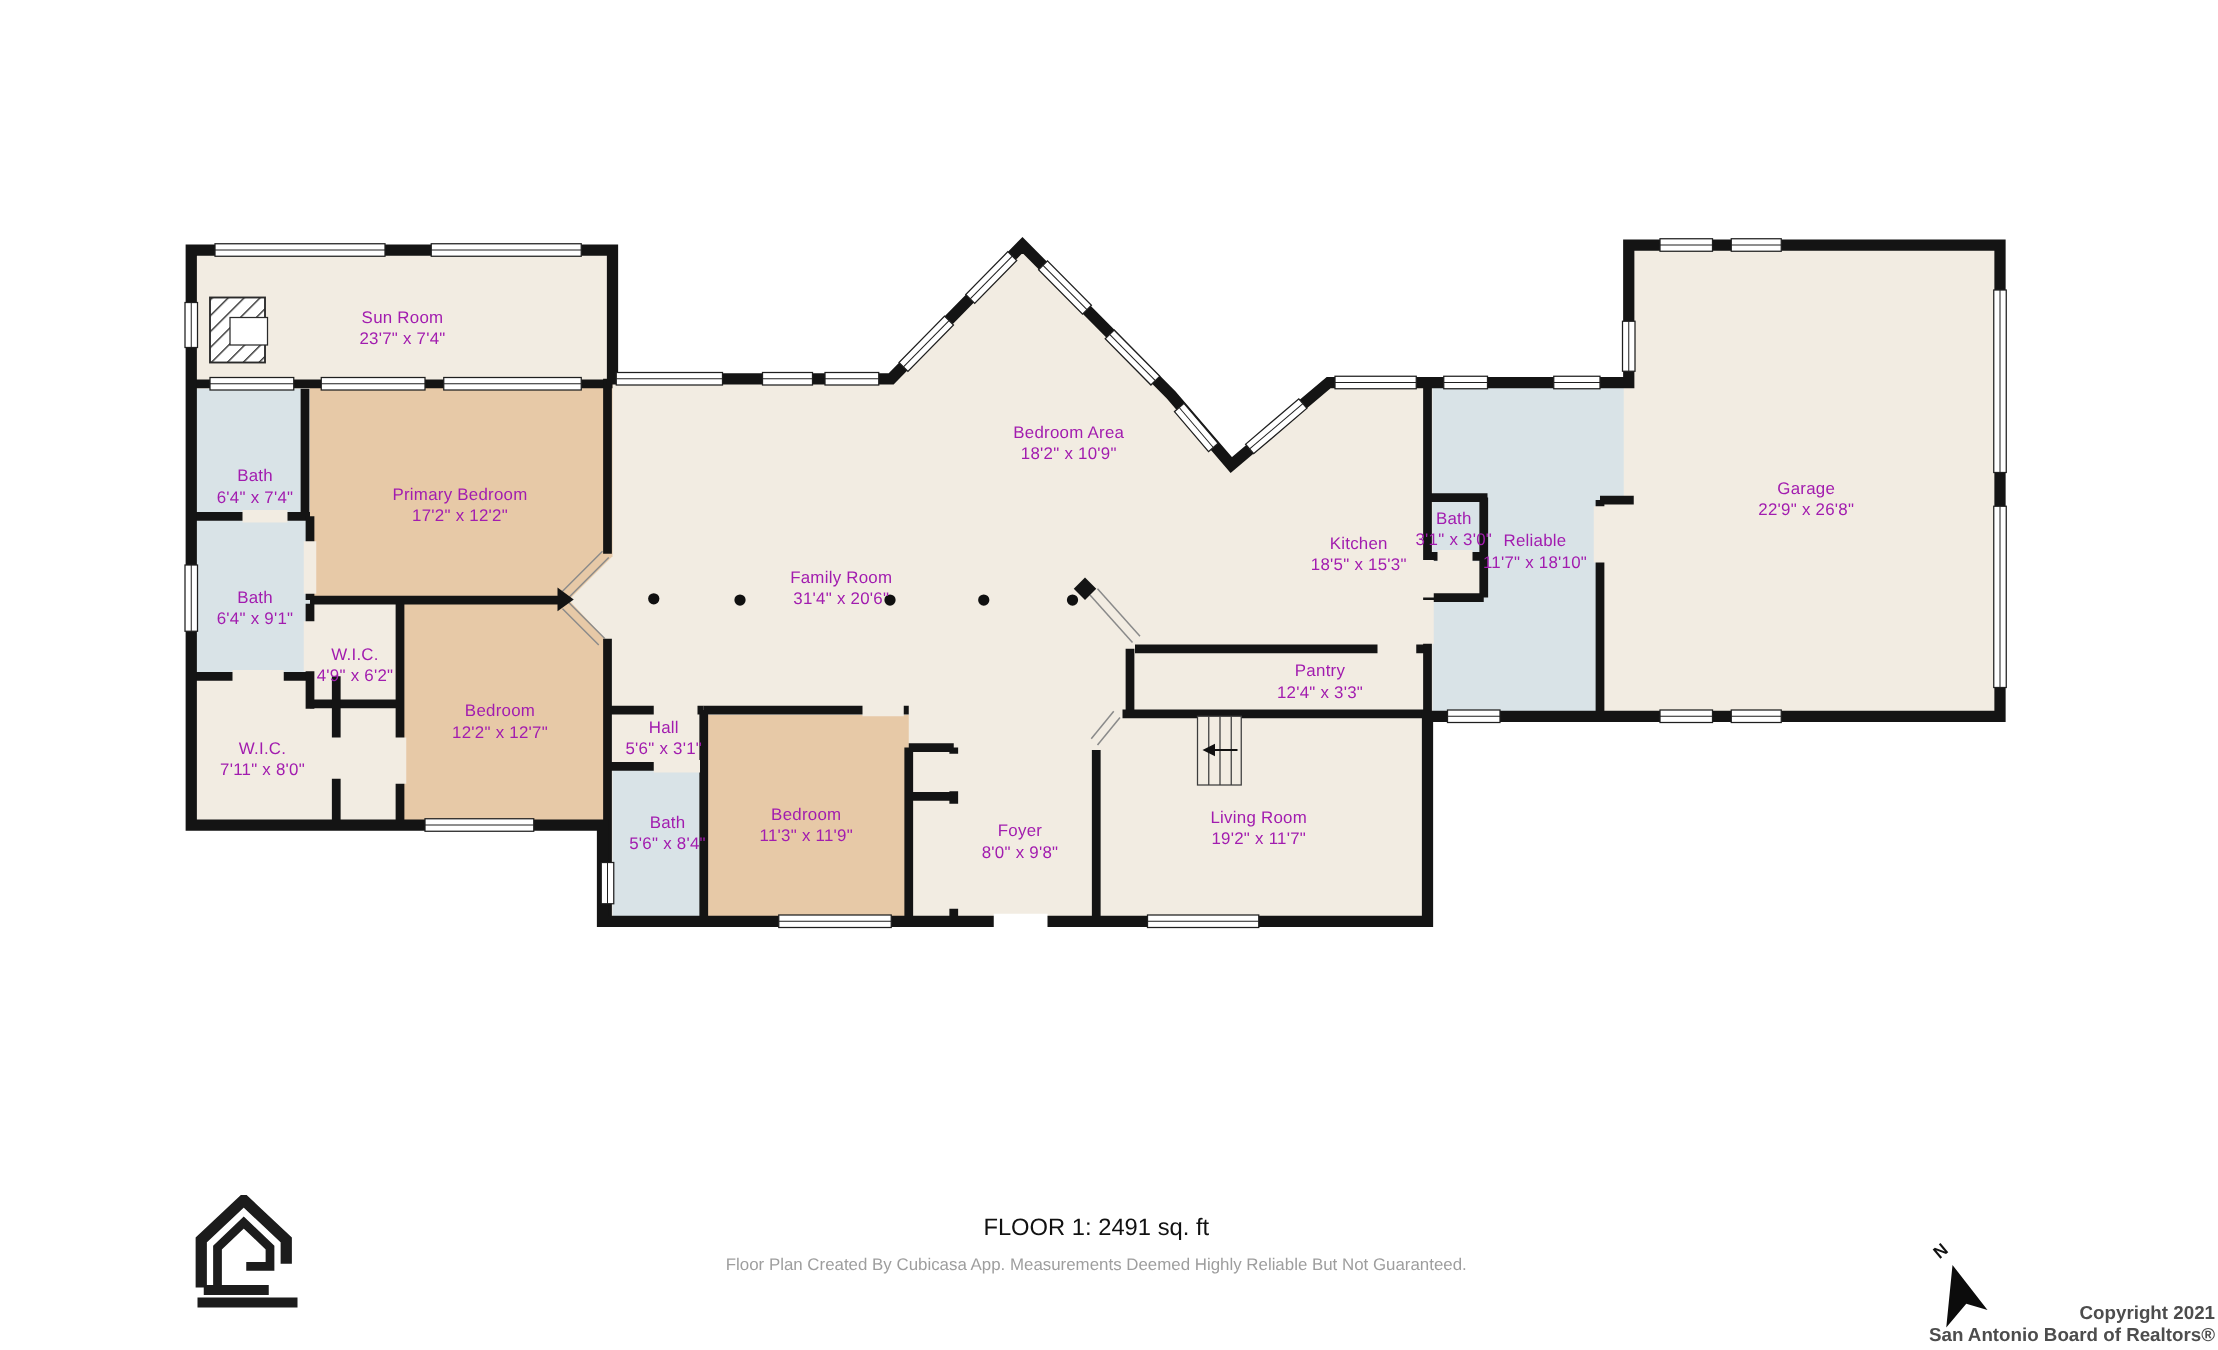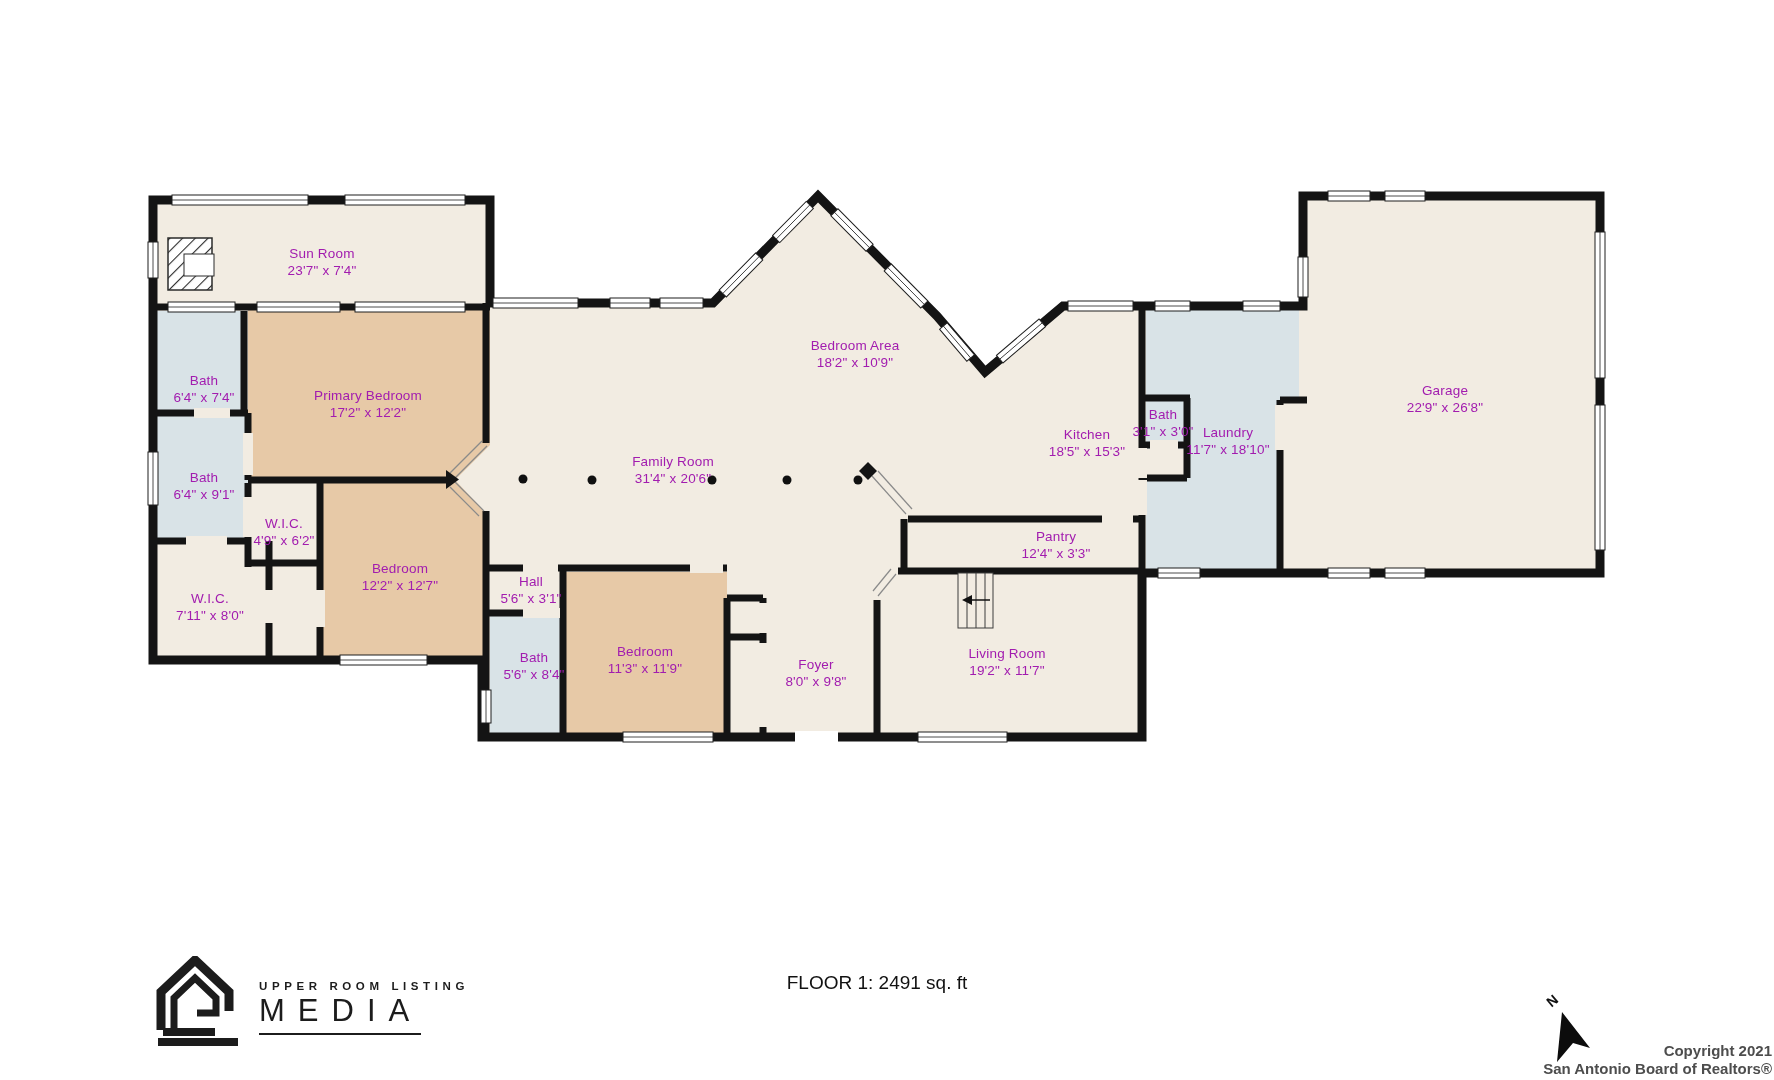--- a/index.html
+++ b/index.html
@@ -316,44 +316,40 @@
 </div>
 <div class="room-label" style="left:1007px;top:662px;">
   <span class="rname">Living Room</span>
   <span class="rdims">19'2" x 11'7"</span>
 </div>
 <div class="room-label" style="left:1163px;top:423px;">
   <span class="rname">Bath</span>
   <span class="rdims">3'1" x 3'0"</span>
 </div>
 <div class="room-label" style="left:1228px;top:441px;">
-  <span class="rname">Laundry</span>
+  <span class="rname">Reliable</span>
   <span class="rdims">11'7" x 18'10"</span>
 </div>
 <div class="room-label" style="left:1445px;top:399px;">
   <span class="rname">Garage</span>
   <span class="rdims">22'9" x 26'8"</span>
 </div>
 
 <div class="footer">
   <div class="floor">FLOOR 1: 2491 sq. ft</div>
+  <div class="disclaimer">Floor Plan Created By Cubicasa App. Measurements Deemed Highly Reliable But Not Guaranteed.</div>
 </div>
 
 <div class="logo">
   <svg class="logo-icon" width="90" height="95" viewBox="0 0 90 95">
     <path d="M6 74 L6 36 L40 4 L74 36 L74 55" fill="none" stroke="#1c1c1c" stroke-width="9"></path>
     <path d="M19 74 L19 42 L40 22 L61 42 L61 57 L42 57" fill="none" stroke="#1c1c1c" stroke-width="7"></path>
     <path d="M8 76 H60" stroke="#1c1c1c" stroke-width="8"></path>
     <path d="M3 86 H83" stroke="#1c1c1c" stroke-width="8"></path>
   </svg>
-  <div class="logo-text">
-    <div class="logo-line1">UPPER ROOM LISTING</div>
-    <div class="logo-line2">MEDIA</div>
-    <div class="logo-rule"></div>
-  </div>
 </div>
 
 <svg class="compass" width="70" height="80" viewBox="0 0 70 80">
   <text x="8" y="16" font-size="14" font-weight="bold" fill="#111" transform="rotate(-40 12 12)">N</text>
   <polygon points="22,22 50,58 33,53 17,72" fill="#0c0c0c"></polygon>
 </svg>
 
 <div class="copyright">
   <div>Copyright 2021</div>
   <div>San Antonio Board of Realtors®</div>

